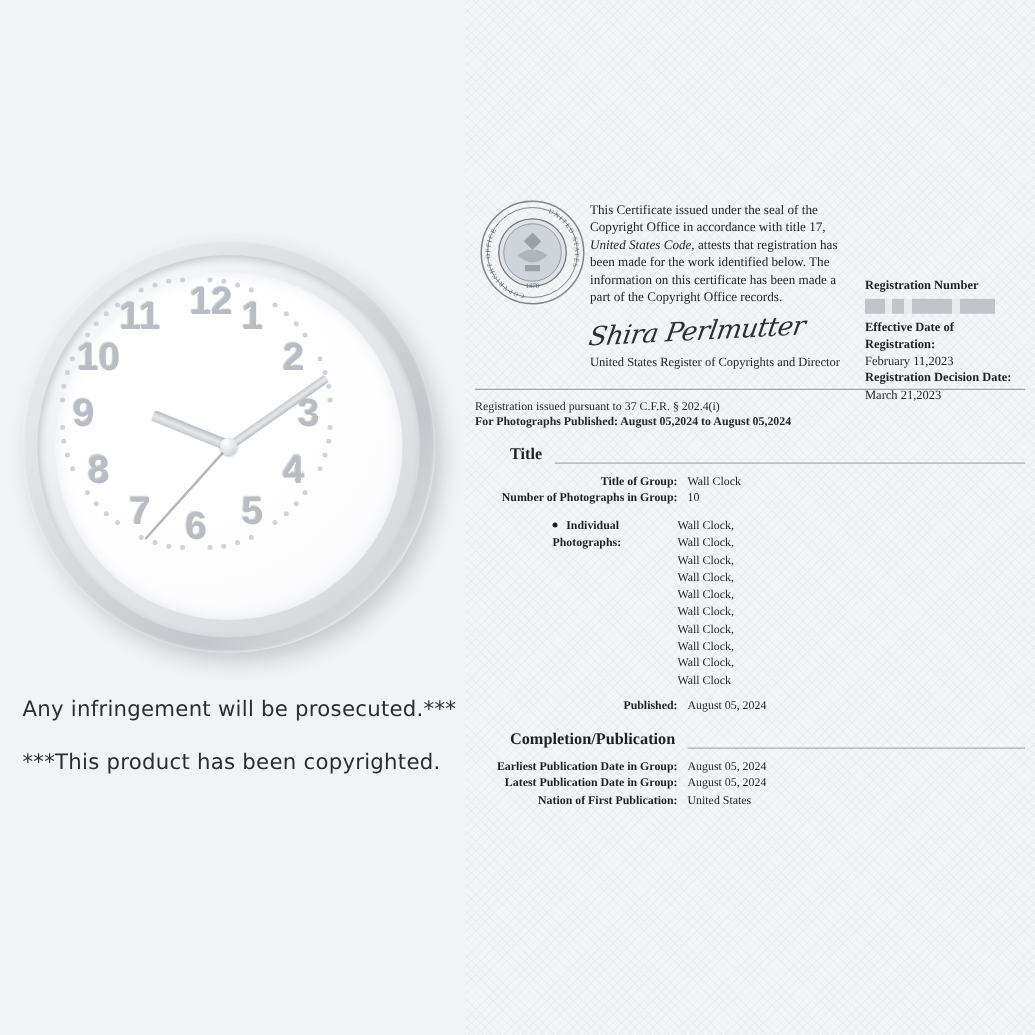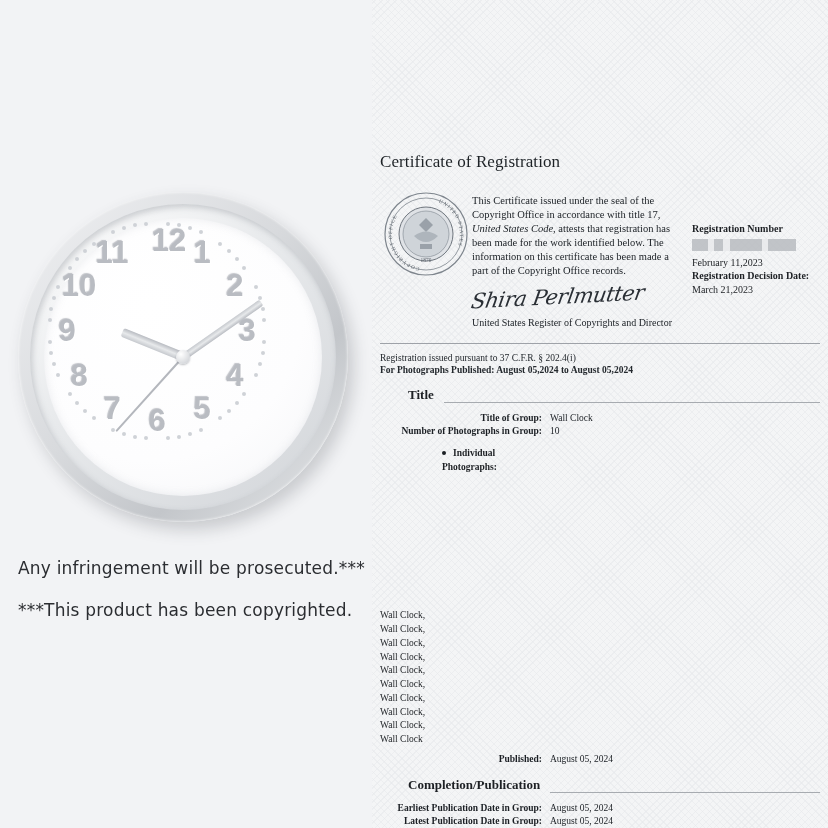--- a/index.html
+++ b/index.html
@@ -265,21 +265,20 @@
   }
   .fieldrow .f-value {
     flex: 1 1 auto;
     color: #1b1f24;
   }
   .bulletrow {
     display: flex;
     font-size: 9.5px;
     line-height: 1.45;
     margin-top: 8px;
-    flex-direction: column;
   }
   .bulletrow .b-left {
     width: 162px;
     flex: 0 0 162px;
     text-align: left;
     padding-left: 62px;
     padding-right: 8px;
     font-weight: bold;
     box-sizing: border-box;
   }
@@ -377,21 +376,20 @@
 
   <div id="copyright-text">
     <div class="line">Any infringement will be prosecuted.***</div>
     <div class="line">***This product has been copyrighted.</div>
   </div>
 </div>
 
 <div id="certificate">
   <div id="cert-inner">
 
-    <div id="cert-title">Certificate of Registration</div>
 
     <div class="cert-top">
 
       <div class="seal">
         <svg class="seal-svg" width="84" height="84" viewBox="0 0 84 84">
           <circle cx="42" cy="42" r="41" fill="none" stroke="#7e858d" stroke-width="1.2"></circle>
           <circle cx="42" cy="42" r="36" fill="none" stroke="#7e858d" stroke-width="0.8"></circle>
           <circle cx="42" cy="42" r="27" fill="#dfe2e6" stroke="#6f767e" stroke-width="1"></circle>
           <circle cx="42" cy="42" r="23" fill="#cfd4d9" stroke="#8a9199" stroke-width="0.7"></circle>
           <path d="M42 26 l7 7 -7 7 -7 -7 z" fill="#9aa1a9"></path>
@@ -418,20 +416,21 @@
         <div class="signature">
           <span class="sig-text">Shira Perlmutter</span>
         </div>
         <div class="sig-caption">United States Register of Copyrights and Director</div>
       </div>
     </div>
 
     <div class="reg-block">
       <div class="bold">Registration Number</div>
       <div class="redacted"></div>
+      <div class="bold">Effective Date of Registration:</div>
       <div>February 11,2023</div>
       <div class="bold">Registration Decision Date:</div>
       <div>March 21,2023</div>
     </div>
 
     <hr class="rule">
 
     <div class="section-sub">Registration issued pursuant to 37 C.F.R. § 202.4(i)</div>
     <div class="section-sub">
       <b>For Photographs Published: </b><b>August 05,2024 to August 05,2024</b>

